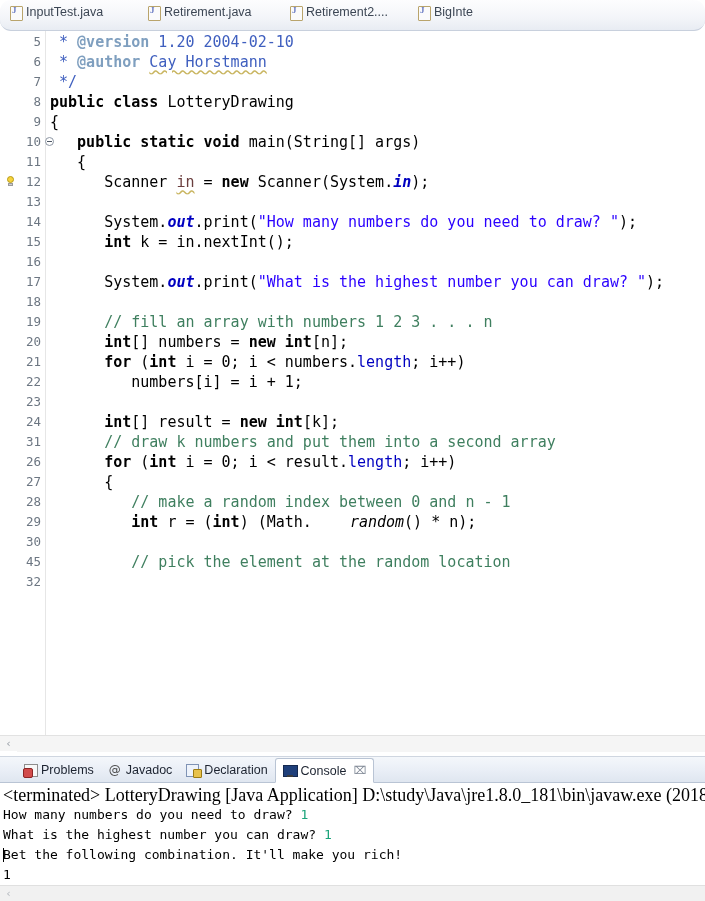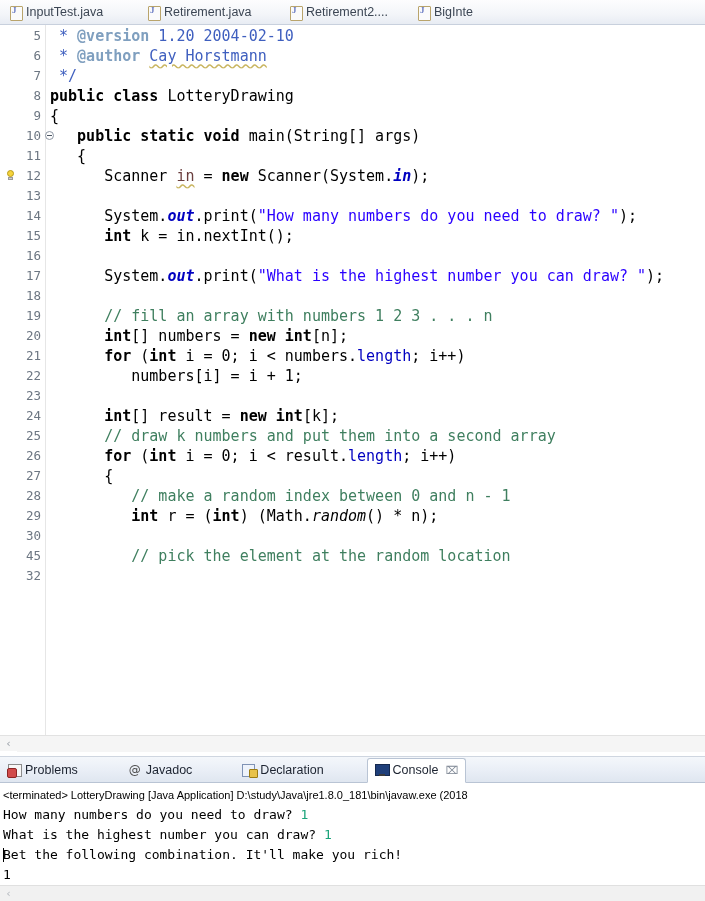--- a/index.html
+++ b/index.html
@@ -16,27 +16,28 @@
     width: 705px;
     height: 901px;
     position: relative;
     background: #ffffff;
     display: flex;
     flex-direction: column;
   }
 
   
   .editor-tabbar {
-    height: 25px;
+    height: 31px;
     background: linear-gradient(to bottom, #fdfdfe 0%, #f3f5f9 60%, #e8ecf3 100%);
     border-bottom: 1px solid #c8d0dd;
     display: flex;
     padding-left: 4px;
     flex: 0 0 auto;
     position: relative;
+    border-radius: 11px;
   }
   .etab {
     display: flex;
     align-items: center;
     gap: 4px;
     height: 24px;
     padding: 0 9px 0 6px;
     font-size: 12.5px;
     color: #3c4654;
     white-space: nowrap;
@@ -148,21 +149,21 @@
   }
 
   
   .kw   { color: #000000; font-weight: bold; }
   .str  { color: #2a00ff; }
   .cmt  { color: #3f7f5f; }
   .jdoc { color: #3f5fbf; }
   .jtag { color: #7f9fbf; font-weight: bold; }
   .fld  { color: #0000c0; }
   .sfld { color: #0000c0; font-style: italic; font-weight: bold; }
-  .smeth{ color: #000000; font-style: italic; }
+  .smeth{ color: #000000; font-style: italic; margin-left: 38px; }
   .loc  { color: #6a3e3e; }
   .plain{ color: #000000; }
   .ul-sq {
     text-decoration: underline;
     text-decoration-style: wavy;
     text-decoration-color: #c9b560;
     text-underline-offset: 2px;
   }
 
   
@@ -201,25 +202,24 @@
     flex: 0 0 auto;
     display: flex;
     flex-direction: column;
     background: #ffffff;
     border-top: 1px solid #cfd6e0;
   }
   .view-tabbar {
     height: 26px;
     background: linear-gradient(to bottom, #f4f7fb 0%, #e9eef6 55%, #dfe6f0 100%);
     display: flex;
-    align-items: center;
-    padding-left: 0;
+    align-items: flex-end;
+    padding-left: 16px;
     border-bottom: 1px solid #b9c4d4;
     position: relative;
-    gap: 36px;
   }
   .vtab {
     display: flex;
     align-items: center;
     gap: 4px;
     height: 25px;
     padding: 0 7px;
     font-size: 12.5px;
     color: #1c2330;
     white-space: nowrap;
@@ -303,22 +303,22 @@
     overflow: hidden;
   }
   .c-line {
     white-space: pre;
     font-family: "DejaVu Sans Mono", monospace;
     font-size: 13px;
     line-height: 20px;
     color: #000000;
   }
   .c-line.header-line {
-    font-family: Liberation Sans, sans-serif;
-    font-size: 11px;
+    font-family: Liberation Serif, serif;
+    font-size: 18px;
     line-height: 20px;
     color: #000000;
   }
   .c-in { color: #1aa37a; }
   .caret {
     display: inline-block;
     width: 0;
     border-left: 1px solid #000;
     height: 14px;
     vertical-align: -3px;
@@ -385,21 +385,21 @@
         <div class="gutter-line">15</div>
         <div class="gutter-line">16</div>
         <div class="gutter-line">17</div>
         <div class="gutter-line">18</div>
         <div class="gutter-line">19</div>
         <div class="gutter-line">20</div>
         <div class="gutter-line">21</div>
         <div class="gutter-line">22</div>
         <div class="gutter-line">23</div>
         <div class="gutter-line">24</div>
-        <div class="gutter-line">25</div>
+        <div class="gutter-line">31</div>
         <div class="gutter-line">26</div>
         <div class="gutter-line">27</div>
         <div class="gutter-line">28</div>
         <div class="gutter-line">29</div>
         <div class="gutter-line">30</div>
         <div class="gutter-line">45</div>
         <div class="gutter-line">32</div>
       </div>
     <div class="code-col" id="code-col">
         <div class="code-line"><span class="jdoc"> * </span><span class="jtag">@version</span><span class="jdoc"> 1.20 2004-02-10</span></div>

